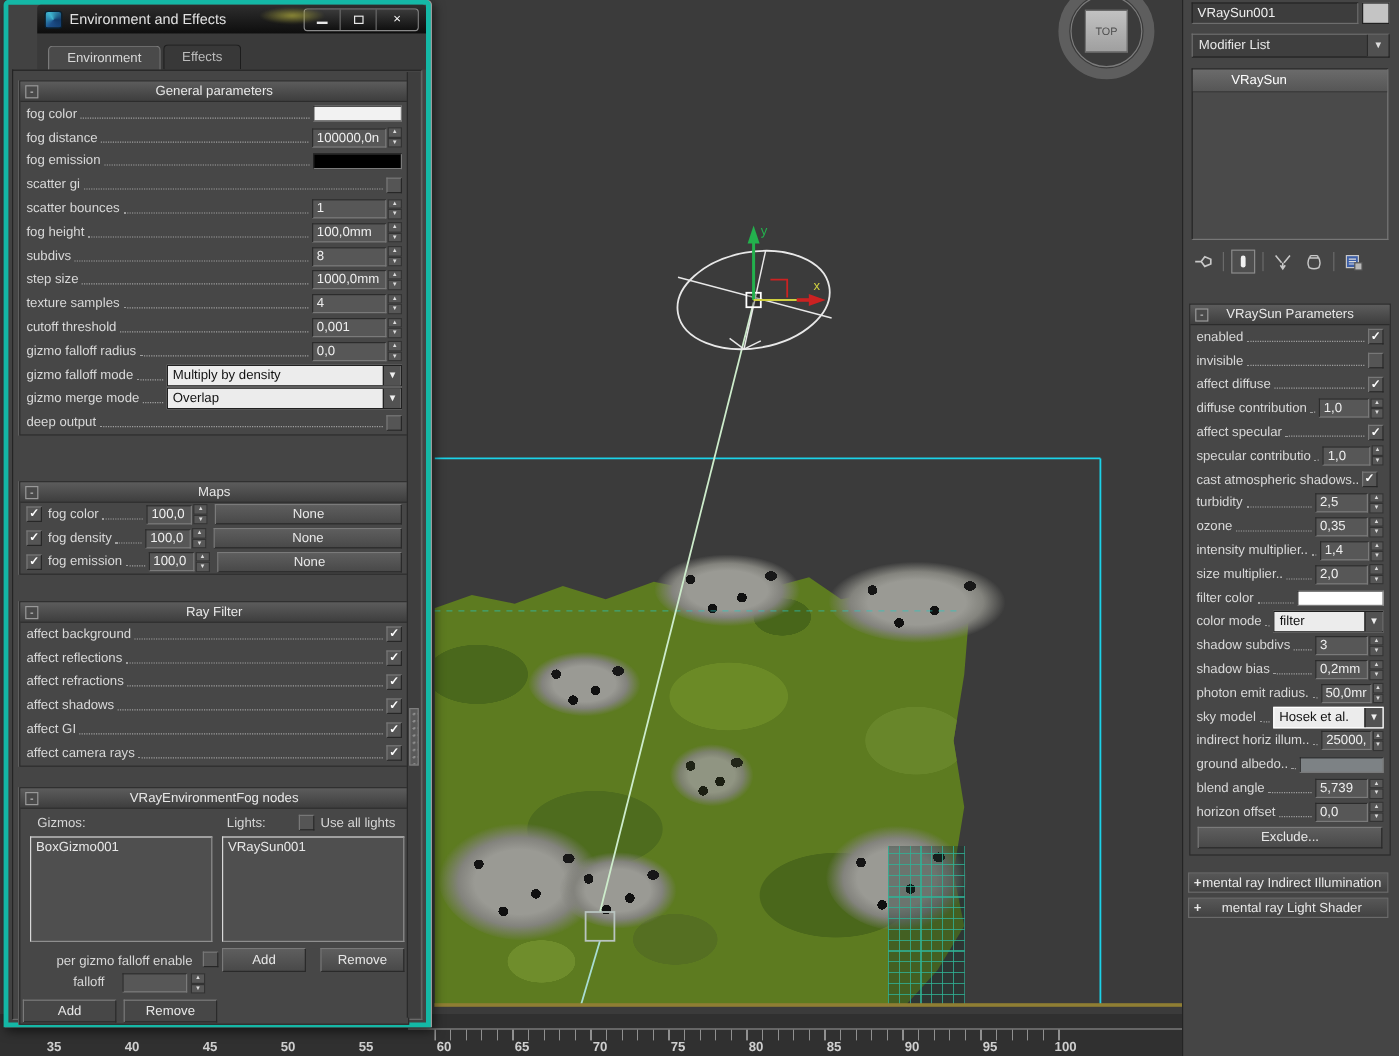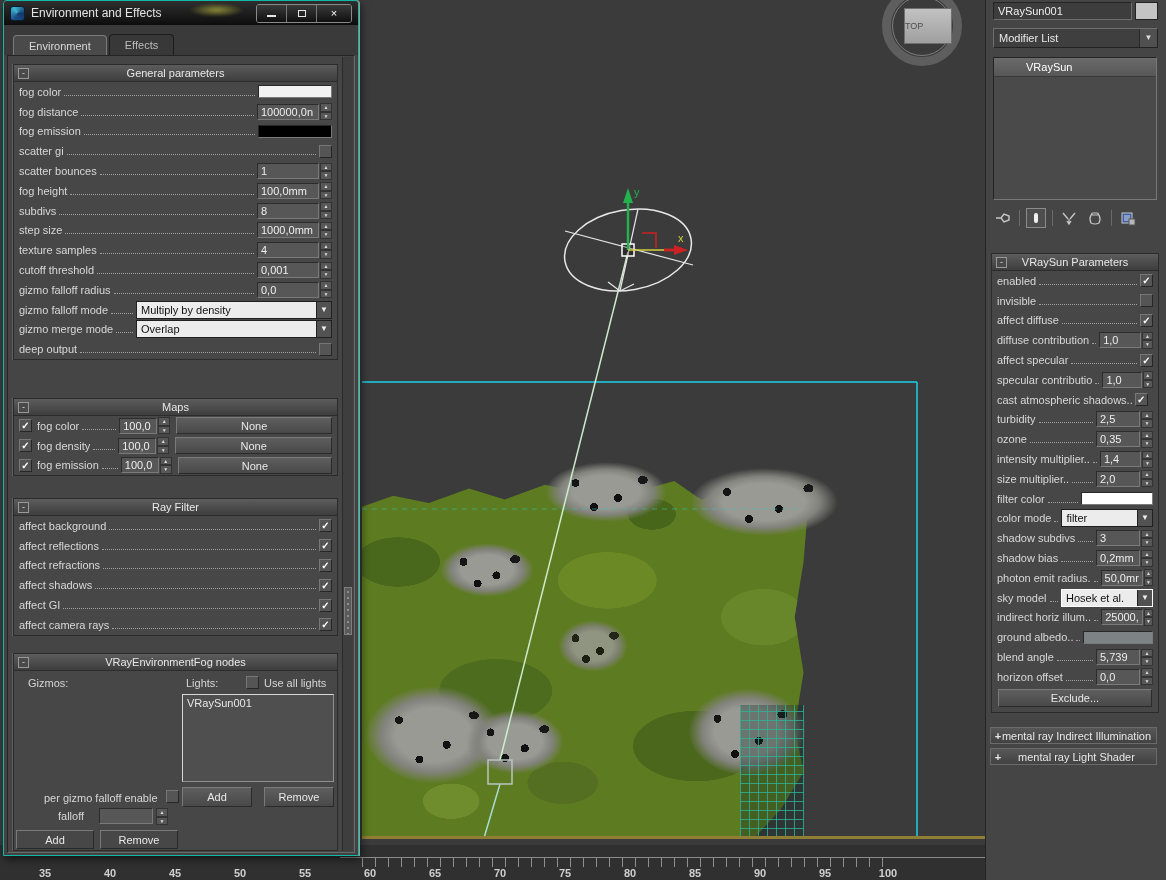--- a/index.html
+++ b/index.html
@@ -34,21 +34,21 @@
   }
   #grid-patch { position:absolute; left:378px; top:705px; width:64px; height:133px;
     background:
       repeating-linear-gradient(90deg, rgba(47,178,150,.8) 0 1px, rgba(0,0,0,0) 1px 9px),
       repeating-linear-gradient(0deg, rgba(47,178,150,.8) 0 1px, rgba(0,0,0,0) 1px 9px),
       rgba(20,45,40,.35);
   }
   #viewcube { position:absolute; left:520px; top:-14px; width:80px; height:80px; }
   #viewcube .ring { position:absolute; inset:0; border-radius:50%; border:9px solid rgba(160,160,160,.35); }
   #viewcube .ring2 { position:absolute; inset:10px; border-radius:50%; border:1px solid rgba(190,190,190,.5); }
-  #viewcube .face { position:absolute; left:22px; top:22px; width:48px; height:36px; background:linear-gradient(#c2c2c2,#9f9f9f); border:1px solid #6f6f6f; display:flex; align-items:center; justify-content:flex-start; color:#4e4e4e; font-size:9px; }
+  #viewcube .face { position:absolute; left:22px; top:22px; width:36px; height:36px; background:linear-gradient(#c2c2c2,#9f9f9f); border:1px solid #6f6f6f; display:flex; align-items:center; justify-content:center; color:#4e4e4e; font-size:9px; }
   svg text { font-family:"Liberation Sans", sans-serif; }
 
   
   #timeline { left:0; top:845px; width:985px; height:35px; background:#303030; }
   #ruler-line { position:absolute; left:340px; top:12px; width:645px; border-top:1px solid #8a8a8a; }
   #ruler-ticks { position:absolute; left:362px; top:13px; width:531px; height:9px;
     background:repeating-linear-gradient(90deg, #909090 0 1px, rgba(0,0,0,0) 1px 13px); }
   .tl-label { position:absolute; top:22px; transform:translateX(-50%); color:#cfcfcf; font-size:11px;font-weight:bold; }
 
   
@@ -80,21 +80,21 @@
   .combo { display:flex; height:18px; border:1px solid #202020; background:#ececec; }
   .combo .txt { flex:1; color:#111; line-height:16px; padding:0 4px; overflow:hidden; }
   .combo .arr { width:15px; background:#525252; border-left:1px solid #202020; color:#eee; font-size:8px; text-align:center; line-height:16px; }
   .btn { background:linear-gradient(#5e5e5e,#494949); border:1px solid; border-color:#7a7a7a #2a2a2a #2a2a2a #7a7a7a; color:#e8e8e8; text-align:center; }
   .mrbar { position:absolute; left:4px; width:167px; height:17px; background:linear-gradient(#575757,#424242); border:1px solid #6a6a6a; color:#e8e8e8; display:flex; align-items:center; }
   .mrbar .plus { width:14px; text-align:center; font-weight:bold; }
   .mrbar .lbl { flex:1; text-align:center; margin-left:-8px; }
 
   
   #dialog { left:3px; top:0; width:356px; height:856px; background:#424242; z-index:30;
-    border:1px solid #14b8a6; box-shadow:1px 0 0 #9a9a9a, 2px 3px 9px rgba(0,0,0,.6); border-radius:4px 4px 0 0; }
+    border:4px solid #14b8a6; box-shadow:1px 0 0 #9a9a9a, 2px 3px 9px rgba(0,0,0,.6); border-radius:4px 4px 0 0;padding-left:24px; }
   #titlebar { height:24px; background:linear-gradient(#2e2e2e,#0d0d0d); border-radius:3px 3px 0 0; display:flex; align-items:center; padding:0 6px; position:relative; overflow:hidden; }
   #title-smear { position:absolute; left:185px; top:2px; width:55px; height:14px; background:radial-gradient(closest-side,#a8a43c,rgba(168,164,60,0)); filter:blur(1px); opacity:.8; }
   #app-icon { width:15px; height:15px; border-radius:3px; background:conic-gradient(from 210deg,#1c4f8a,#3fb6d0,#123a6b,#1c4f8a); border:1px solid #0a2030; margin-right:6px; }
   #dlg-title { color:#e3e3e3; font-size:12px; flex:1; }
   #win-btns { display:flex; border:1px solid #8a8a8a; border-radius:3px; overflow:hidden; }
   .wbtn { width:30px; height:17px; background:linear-gradient(#3a3a3a,#101010); border-right:1px solid #777; display:flex; align-items:center; justify-content:center; color:#fff; }
   .wbtn:last-child { border-right:none; }
   .glyph-min { width:9px; height:2px; background:#e8e8e8; margin-top:6px; }
   .glyph-max { width:8px; height:7px; border:1px solid #e8e8e8; }
   #tabs { height:30px; display:flex; align-items:flex-end; padding-left:9px; gap:2px; background:#3a3a3a; }
@@ -633,20 +633,23 @@
     <div class="dlg-rollout" style="top:597px;height:198px">
       <div class="rhead">
           <span class="box">-</span>
           <span class="rtitle">VRayEnvironmentFog nodes</span>
         </div>
       <span class="abs" style="left:14px;top:23px">Gizmos:</span>
       <span class="abs" style="left:172px;top:23px">Lights:</span>
       <span class="cb abs" style="left:232px;top:22px"></span>
       <span class="abs" style="left:250px;top:23px">Use all lights</span>
 
+      <div class="listbox" style="left:8px;top:40px;width:152px;height:88px">
+        <div class="item">BoxGizmo001</div>
+      </div>
       <div class="listbox" style="left:168px;top:40px;width:152px;height:88px">
         <div class="item">VRaySun001</div>
       </div>
 
       <span class="btn abs" style="left:168px;top:133px;width:70px;height:20px;line-height:19px">Add</span>
       <span class="btn abs" style="left:250px;top:133px;width:70px;height:20px;line-height:19px">Remove</span>
 
       <span class="abs" style="left:30px;top:138px">per gizmo falloff enable</span>
       <span class="cb abs" style="left:152px;top:136px"></span>
       <span class="abs" style="left:44px;top:156px">falloff</span>

